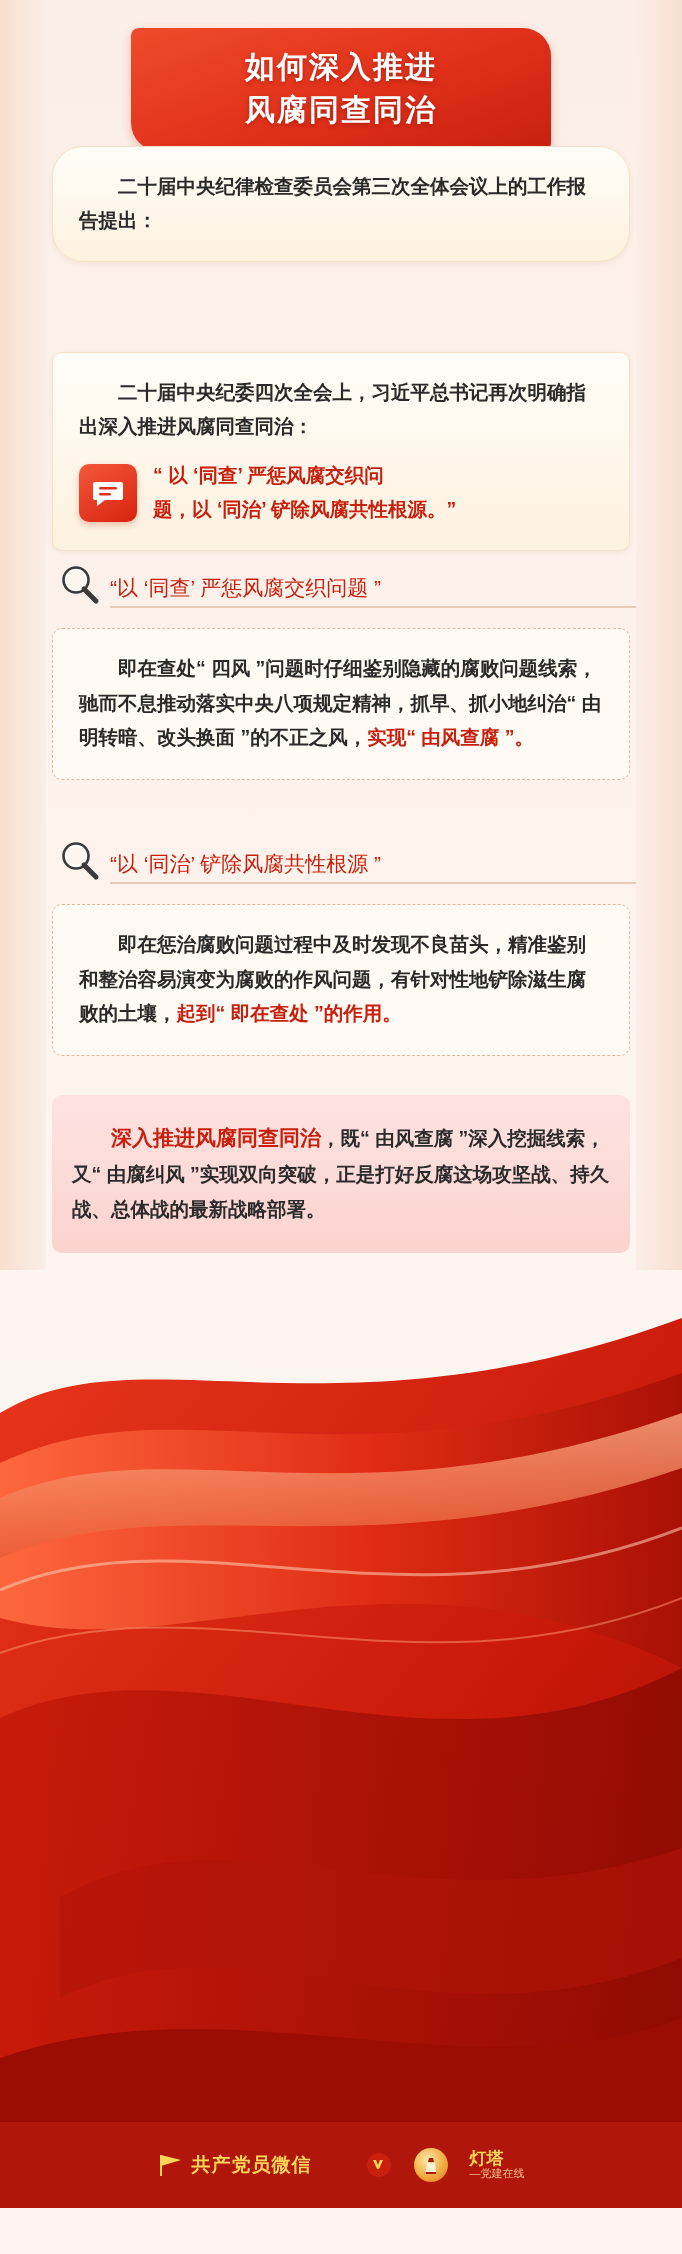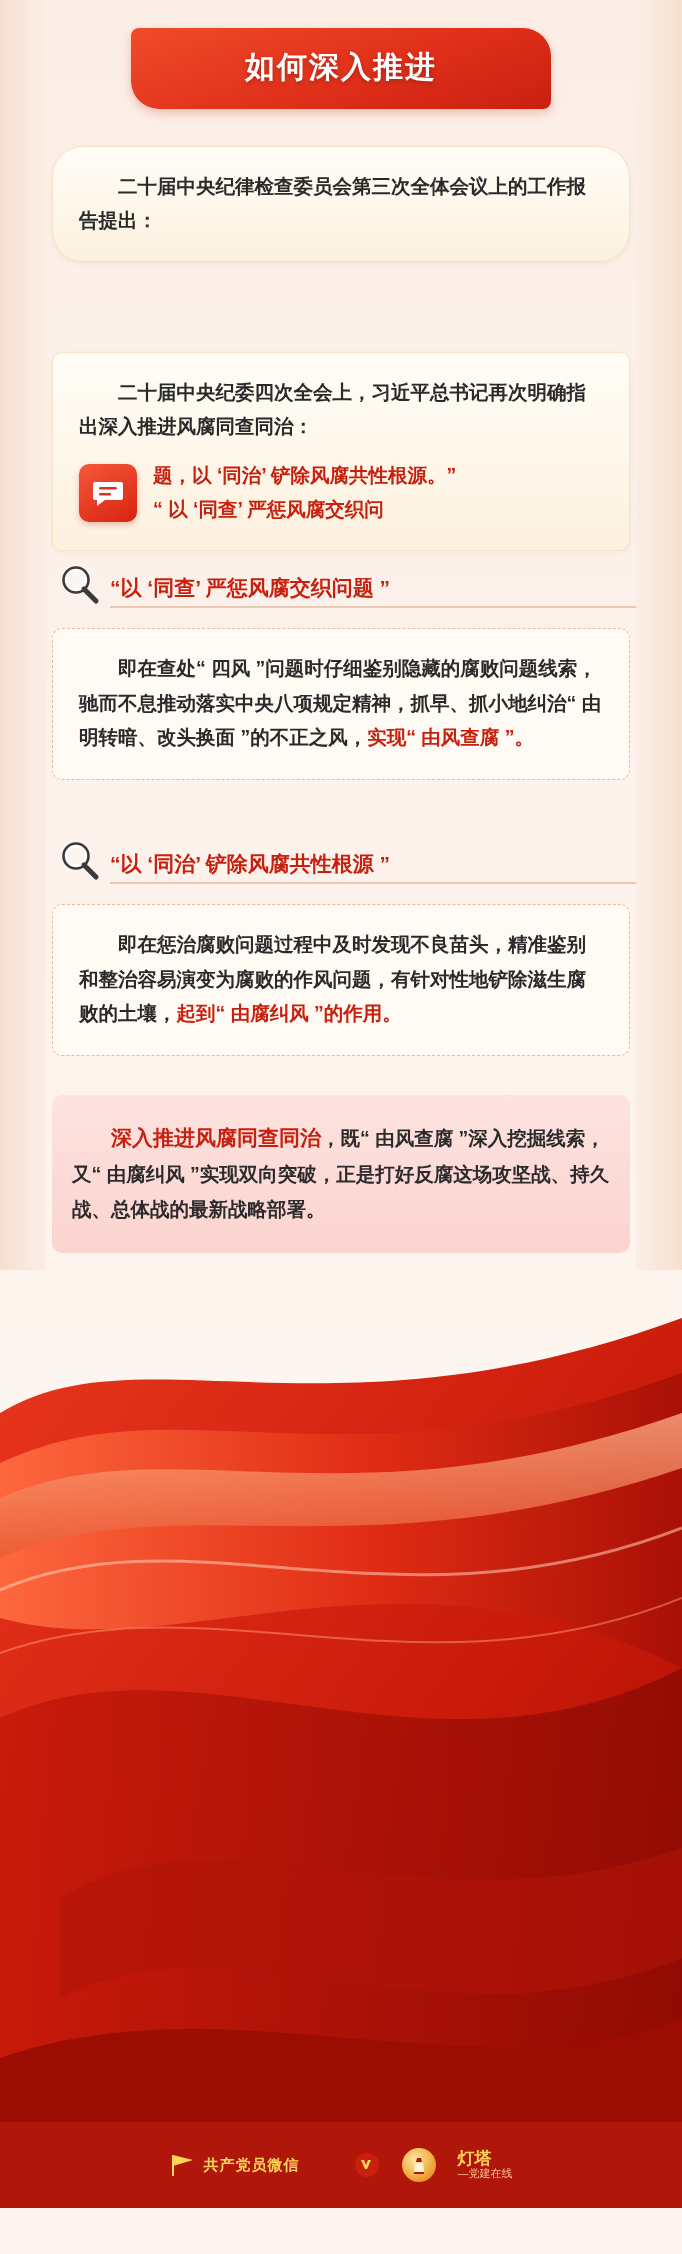--- a/index.html
+++ b/index.html
@@ -131,21 +131,21 @@
     gap: 8px;
   }
   .mag {
     flex: 0 0 auto;
     width: 46px;
     height: 46px;
     position: relative;
   }
   .sec-title {
     font-size: 21px;
-    font-weight: bold;
+    font-weight: normal;
     color: #c8200f;
     padding-bottom: 4px;
     border-bottom: 2px solid #e9c9b4;
     flex: 1;
     line-height: 1.4;
   }
 
   
   .card-dashed {
     background: #fffaf4;
@@ -203,21 +203,21 @@
     justify-content: center;
     gap: 54px;
   }
   .fbrand {
     display: flex;
     align-items: center;
     gap: 8px;
   }
   .fbrand-text {
     color: #ffd658;
-    font-size: 15px;
+    font-size: 19px;
     font-weight: bold;
     font-family: "Liberation Serif", serif;
     letter-spacing: 1px;
   }
   .flag-icon {
     width: 26px;
     height: 26px;
     position: relative;
   }
   .fbrand2 {
@@ -242,40 +242,41 @@
 <body>
 
 <div class="page">
 
   <div class="side-band-l"></div>
   <div class="side-band-r"></div>
 
   <div class="header-wrap">
     <div class="title-plate">
       <div class="title-line">如何深入推进</div>
+      <div class="title-line">风腐同查同治</div>
     </div>
   </div>
 
   <div class="card card-quote" style="top:146px;border-radius:31px;">
     <div class="lead">二十届中央纪律检查委员会第三次全体会议上的工作报告提出：</div>
   </div>
 
   <div class="card card-quote" style="top:352px;">
     <div class="lead">二十届中央纪委四次全会上，习近平总书记再次明确指出深入推进风腐同查同治：</div>
     <div class="quote-row">
       <div class="icon-box">
         <svg width="32" height="30" viewBox="0 0 32 30" aria-hidden="true">
           <path d="M3 4h26a2 2 0 0 1 2 2v14a2 2 0 0 1-2 2H13l-8 6v-6H3a2 2 0 0 1-2-2V6a2 2 0 0 1 2-2z" fill="#ffffff"></path>
           <rect x="7" y="9" width="18" height="2.6" rx="1.3" fill="#e0301a"></rect>
           <rect x="7" y="15" width="12" height="2.6" rx="1.3" fill="#e0301a"></rect>
         </svg>
       </div>
       <div class="quote-text">
+        <div>“ 以 ‘同查’ 严惩风腐交织问</div>
         <div>题，以 ‘同治’ 铲除风腐共性根源。”</div>
-        <div>“ 以 ‘同查’ 严惩风腐交织问</div>
       </div>
     </div>
   </div>
 
   <div class="sec-head" style="top:562px;">
     <div class="mag">
       <svg width="46" height="46" viewBox="0 0 46 46" aria-hidden="true">
         <circle cx="20" cy="18" r="12.5" fill="#ffffff" stroke="#3a3a3a" stroke-width="2.6"></circle>
         <circle cx="20" cy="18" r="9" fill="#fdf6f0"></circle>
         <line x1="28" y1="27" x2="40" y2="39" stroke="#3a3a3a" stroke-width="5" stroke-linecap="round"></line>
@@ -293,21 +294,21 @@
       <svg width="46" height="46" viewBox="0 0 46 46" aria-hidden="true">
         <circle cx="20" cy="18" r="12.5" fill="#ffffff" stroke="#3a3a3a" stroke-width="2.6"></circle>
         <circle cx="20" cy="18" r="9" fill="#fdf6f0"></circle>
         <line x1="28" y1="27" x2="40" y2="39" stroke="#3a3a3a" stroke-width="5" stroke-linecap="round"></line>
       </svg>
     </div>
     <div class="sec-title">“以 ‘同治’ 铲除风腐共性根源 ”</div>
   </div>
 
   <div class="card card-dashed" style="top:904px;">
-    <p class="body-text"><span>即在惩治腐败问题过程中及时发现不良苗头，精准鉴别和整治容易演变为腐败的作风问题，有针对性地铲除滋生腐败的土壤，</span><span class="em-red">起到“ 由腐纠风 ”的作用。</span></p>
+    <p class="body-text"><span>即在惩治腐败问题过程中及时发现不良苗头，精准鉴别和整治容易演变为腐败的作风问题，有针对性地铲除滋生腐败的土壤，</span><span class="em-red">起到“ 即在查处 ”的作用。</span></p>
   </div>
 
   <div class="card card-concl" style="top:1095px;">
     <p class="concl-text"><span class="big">深入推进风腐同查同治</span><span>，既“ 由风查腐 ”深入挖掘线索，又“ 由腐纠风 ”实现双向突破，正是打好反腐这场攻坚战、持久战、总体战的最新战略部署。</span></p>
   </div>
 
   <div class="ribbon">
     <svg width="682" height="1010" viewBox="0 0 682 1010" aria-hidden="true">
       <defs>
         <linearGradient id="g1" x1="0" y1="0" x2="1" y2="1">

